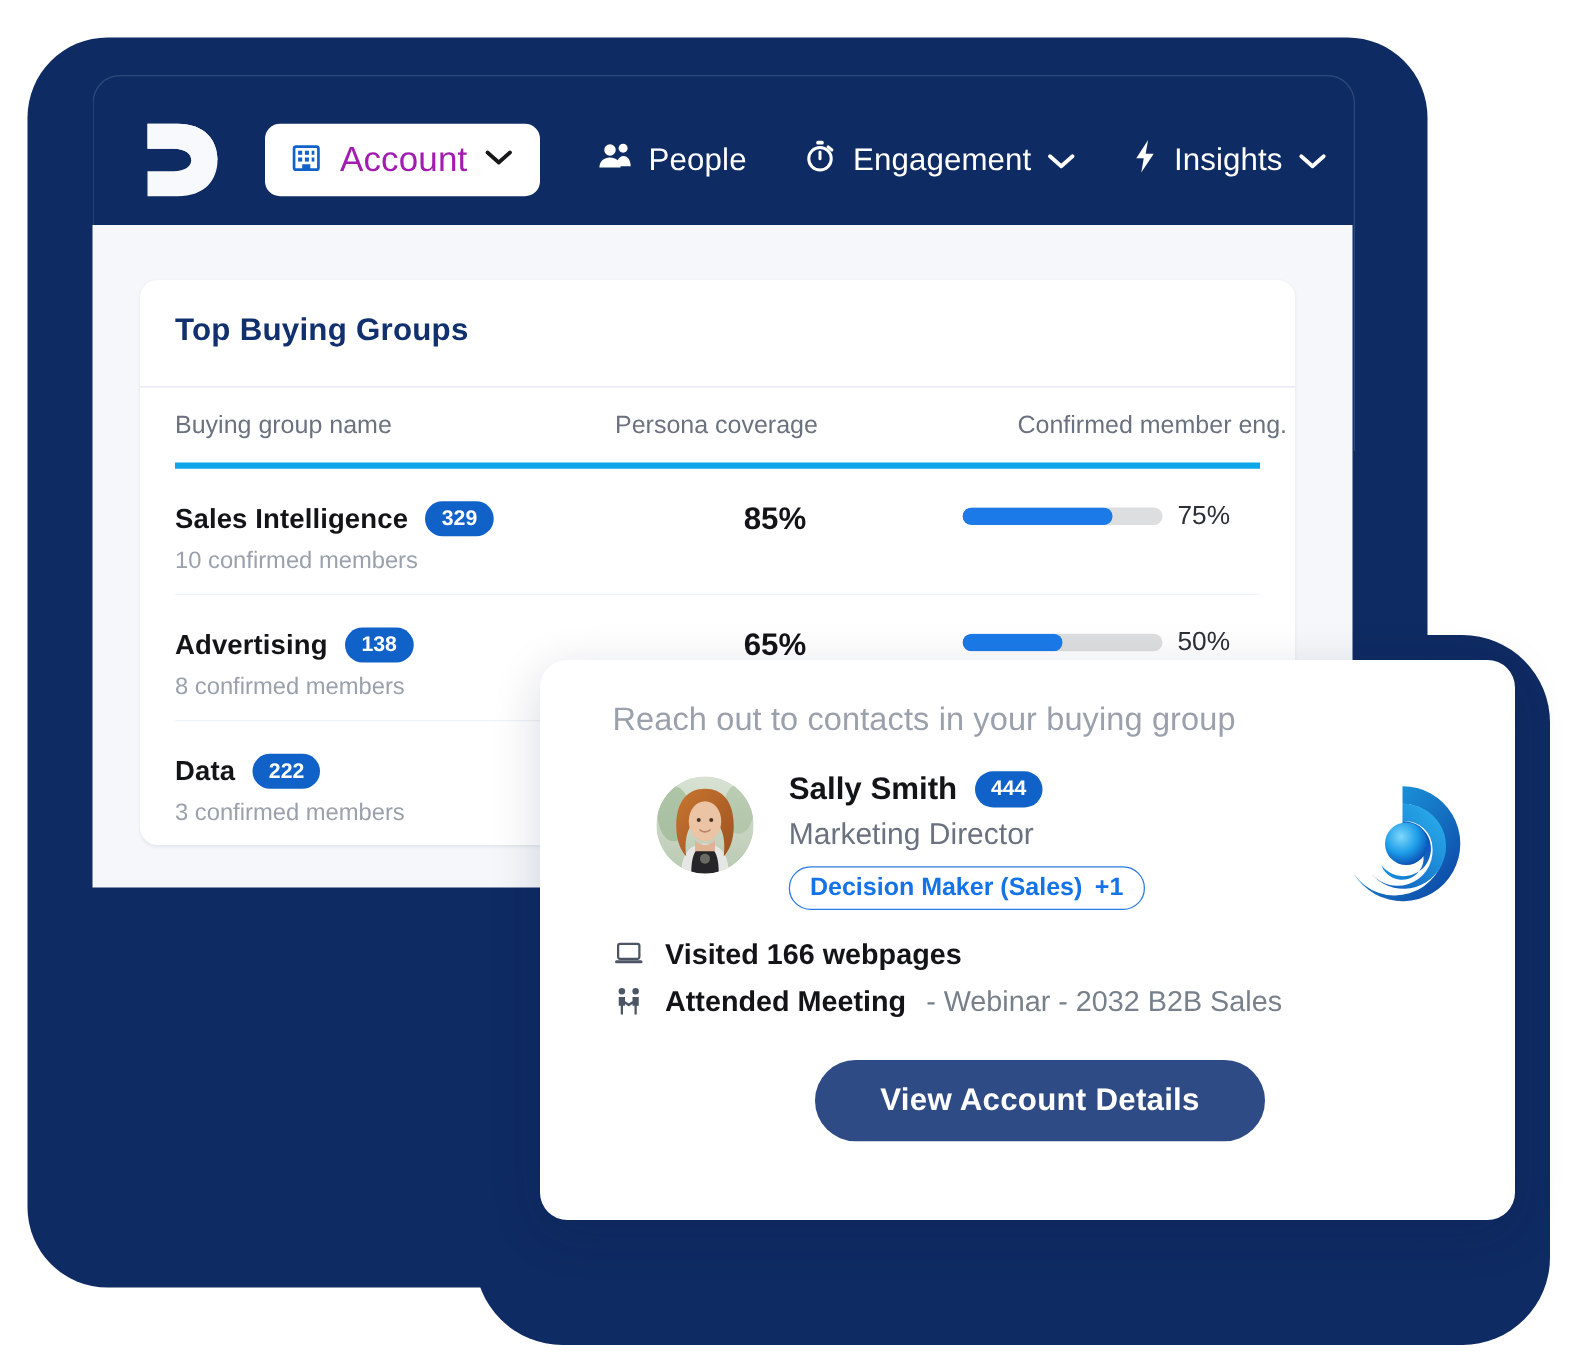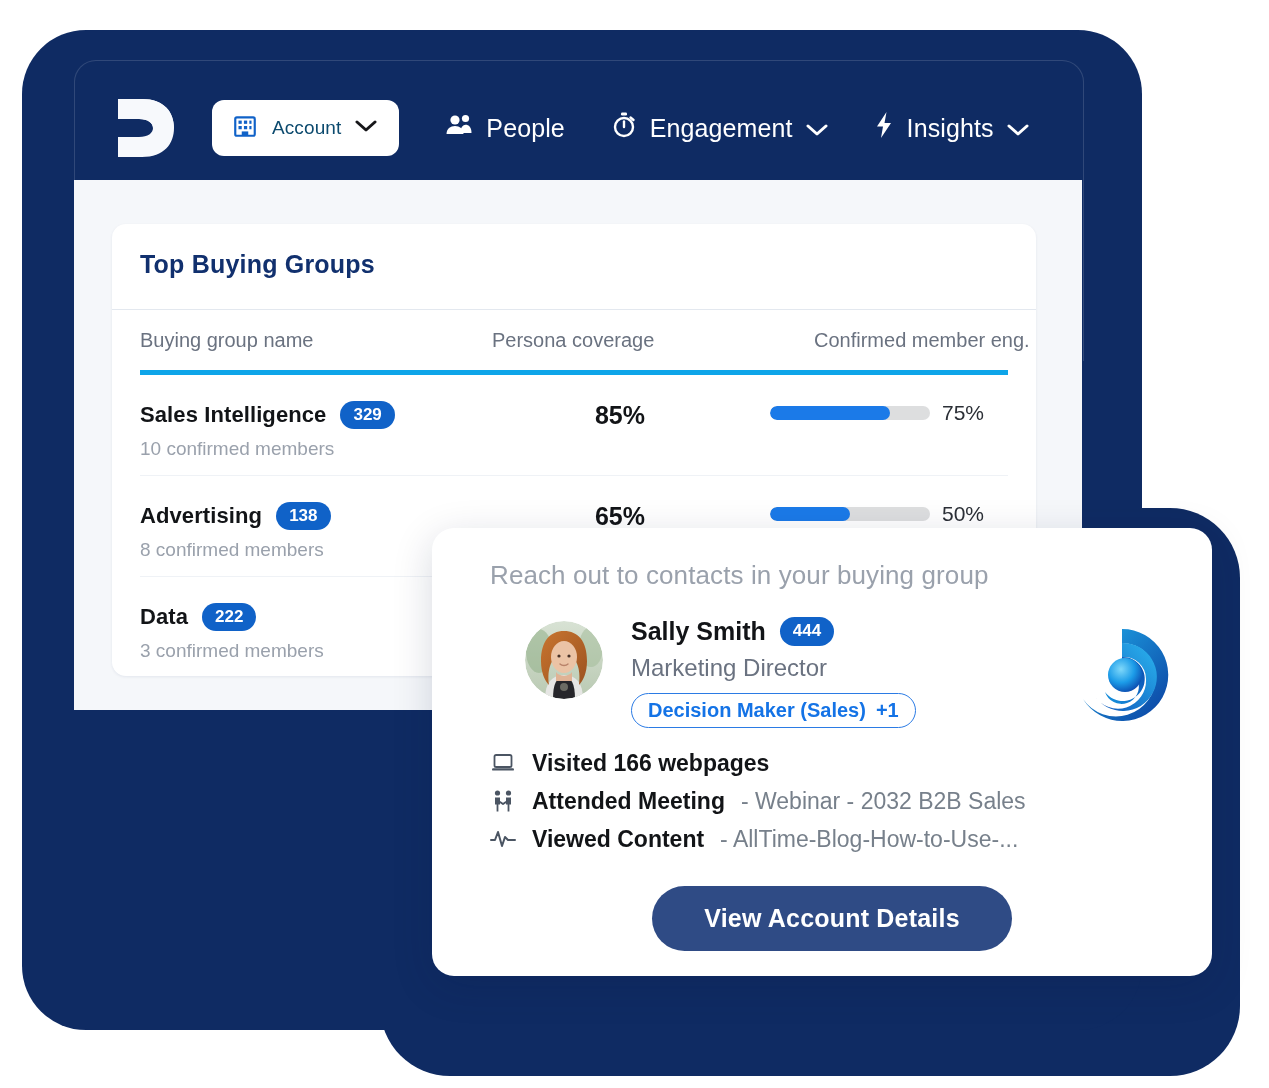--- a/index.html
+++ b/index.html
@@ -68,22 +68,22 @@
   .account-pill {
     display: flex;
     align-items: center;
     gap: 14px;
     background: #ffffff;
     border-radius: 12px;
     padding: 13px 22px 13px 20px;
     cursor: pointer;
   }
   .account-pill .label {
-    font-size: 19px;
-    color: #0c4a6e;
+    font-size: 28px;
+    color: #a21caf;
     letter-spacing: .1px;
   }
   .nav-item {
     display: flex;
     align-items: center;
     gap: 13px;
     color: #ffffff;
     font-size: 25px;
     margin-left: 46px;
     cursor: pointer;
@@ -560,27 +560,18 @@
           <circle cx="17.5" cy="4" r="2.6" fill="#4B5563"></circle>
           <path d="M4 8.5 h5 v7 h-1.6 v7 h-1.8 v-7 h-1.6 z" fill="#4B5563"></path>
           <path d="M15 8.5 h5 v7 h-1.6 v7 h-1.8 v-7 h-1.6 z" fill="#4B5563"></path>
           <path d="M9 13 l3 2 l3 -2" fill="none" stroke="#4B5563" stroke-width="2" stroke-linecap="round" stroke-linejoin="round"></path>
         </svg>
       </span>
       <span class="act-label">Attended Meeting</span>
       <span class="act-value">- Webinar - 2032 B2B Sales</span>
     </div>
 
-    <div class="act-row">
-      <span class="act-icon">
-        <svg width="26" height="20" viewBox="0 0 26 20" aria-hidden="true">
-          <path d="M1 11 H5 L8 3 L12 17 L15 8 L18 11 H25" fill="none" stroke="#4B5563" stroke-width="2" stroke-linecap="round" stroke-linejoin="round"></path>
-        </svg>
-      </span>
-      <span class="act-label">Viewed Content</span>
-      <span class="act-value">- AllTime-Blog-How-to-Use-...</span>
-    </div>
   </div>
 
   <div class="cta-wrap">
     <button class="cta">View Account Details</button>
   </div>
 </div>
 
 </body></html>

